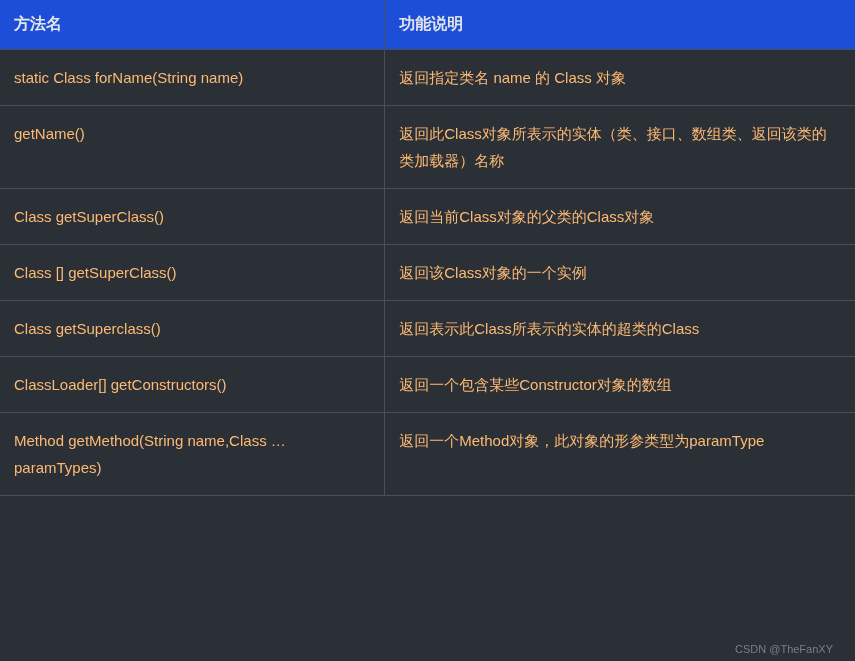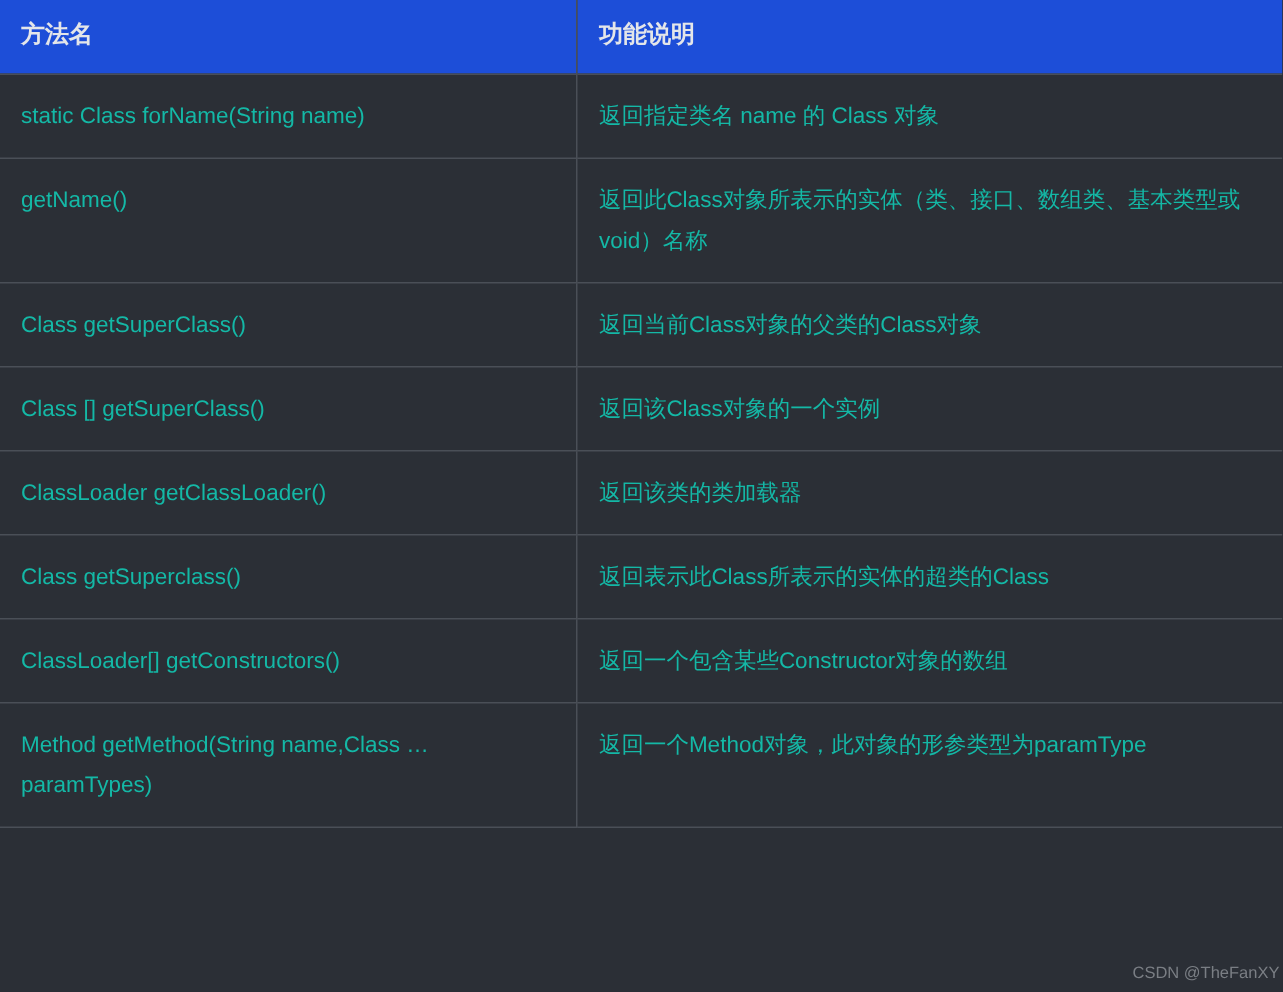--- a/index.html
+++ b/index.html
@@ -18,21 +18,21 @@
     table {
       width: 100%;
       border-collapse: collapse;
       table-layout: fixed;
     }
     th, td {
       padding: 14px 14px;
       text-align: left;
       vertical-align: top;
       border: 1px solid #4a4f57;
-      color: #14b8a6;
+      color: #fdba74;
       font-size: 15px;
       line-height: 1.8;
       font-weight: 400;
     }
     th {
       background: #1d4ed8;
       color: #e4e6e9;
       font-weight: 700;
       font-size: 16px;
       padding: 10px 14px;
@@ -44,21 +44,21 @@
     th:last-child, td:last-child {
       width: 55%;
       border-right: none;
     }
     tr:first-child th {
       border-top: none;
     }
     .watermark {
       position: absolute;
       bottom: 6px;
-      right: 2px;
+      right: 22px;
       color: #7a7e84;
       font-size: 11px;
       font-family: Arial, sans-serif;
     }
   </style>
 </head>
 <body>
 
 <table>
   <thead>
@@ -67,33 +67,29 @@
       <th>功能说明</th>
     </tr>
   </thead>
   <tbody>
     <tr>
       <td>static  Class forName(String  name)</td>
       <td>返回指定类名  name  的  Class  对象</td>
     </tr>
     <tr>
       <td>getName()</td>
-      <td>返回此Class对象所表示的实体（类、接口、数组类、基本类型或void）名称</td>
+      <td>返回此Class对象所表示的实体（类、接口、数组类、返回该类的类加载器）名称</td>
     </tr>
     <tr>
       <td>Class  getSuperClass()</td>
       <td>返回当前Class对象的父类的Class对象</td>
     </tr>
     <tr>
       <td>Class  [] getSuperClass()</td>
       <td>返回该Class对象的一个实例</td>
-    </tr>
-    <tr>
-      <td>ClassLoader  getClassLoader()</td>
-      <td>返回该类的类加载器</td>
     </tr>
     <tr>
       <td>Class  getSuperclass()</td>
       <td>返回表示此Class所表示的实体的超类的Class</td>
     </tr>
     <tr>
       <td>ClassLoader[]  getConstructors()</td>
       <td>返回一个包含某些Constructor对象的数组</td>
     </tr>
     <tr>

